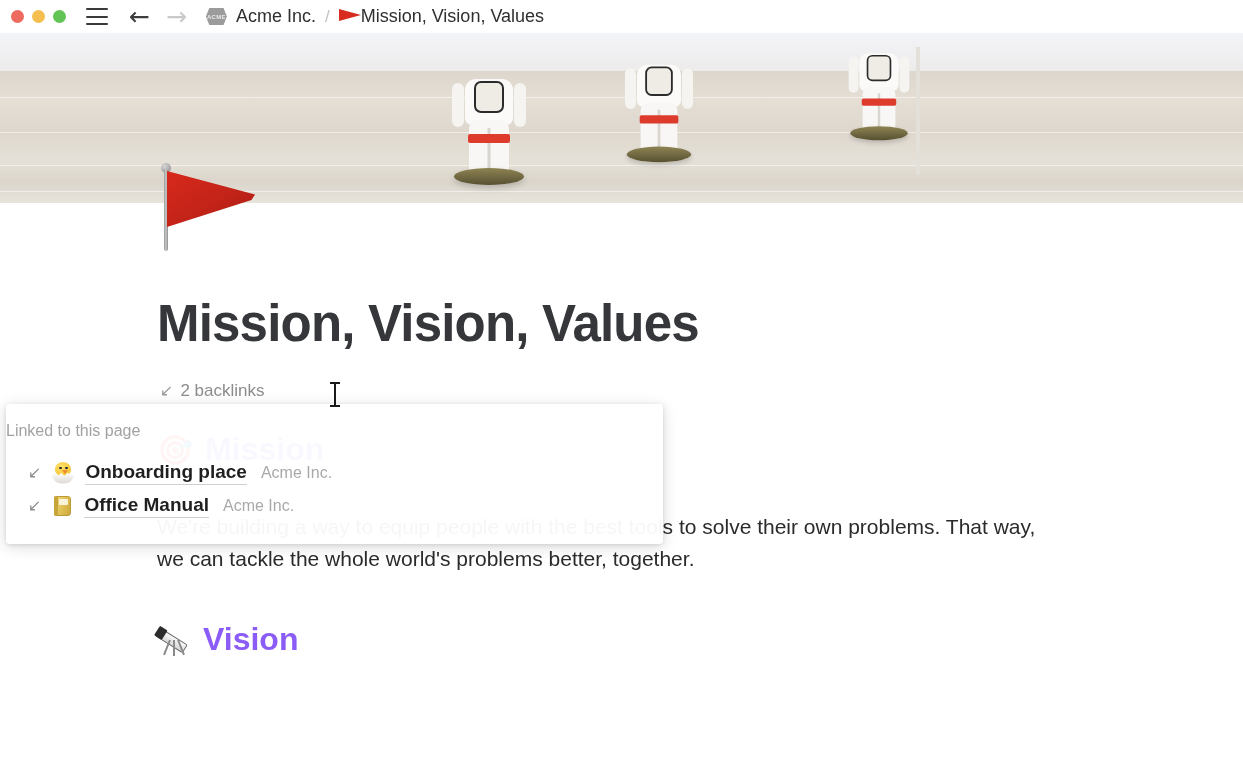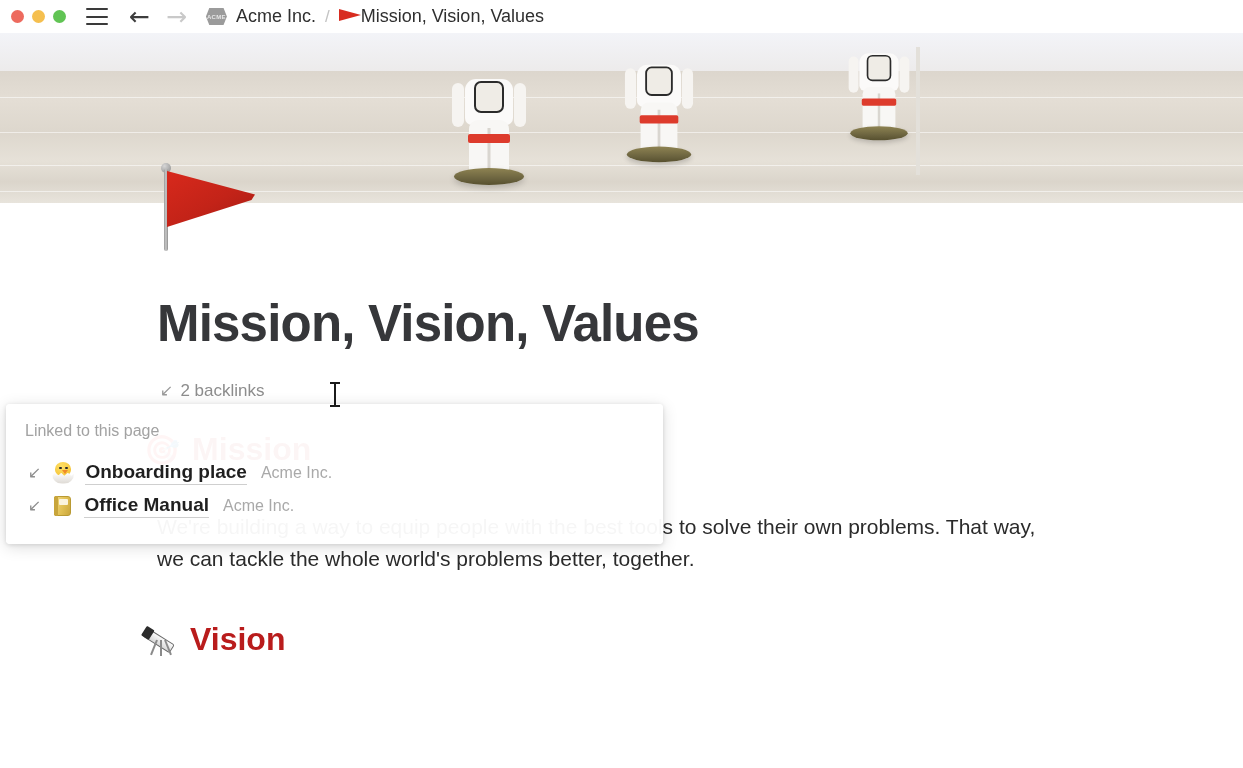--- a/index.html
+++ b/index.html
@@ -333,27 +333,27 @@
     font-family: "DejaVu Sans", sans-serif;
     line-height: 1;
   }
   .backlinks .bl-text {
     font-size: 17px;
     color: #8d8d8d;
   }
 
   .h2 {
     position: absolute;
-    left: 144px;
+    left: 157px;
     display: flex;
     align-items: center;
     gap: 12px;
     font-size: 32px;
     font-weight: bold;
-    color: #b91c1c;
+    color: #8b5cf6;
   }
   .h2 .emoji {
     font-family: "DejaVu Sans", sans-serif;
     font-size: 29px;
   }
   .h2.mission { top: 228px; }
   .h2.vision  { top: 418px; }
 
   .para {
     position: absolute;
@@ -488,21 +488,20 @@
     border-radius: 4px;
     box-shadow: 0 1px 4px rgba(15,15,15,0.12),
                 0 3px 16px rgba(15,15,15,0.14);
     z-index: 20;
     box-sizing: border-box;
     padding-top: 18px;
   }
   .popup-header {
     font-size: 16px;
     color: #a2a2a2;
-    margin-left: 19px;
     margin-bottom: 16px;
   }
   .popup-row {
     display: flex;
     align-items: center;
     height: 33px;
     padding-left: 22px;
     gap: 11px;
     cursor: pointer;
   }

